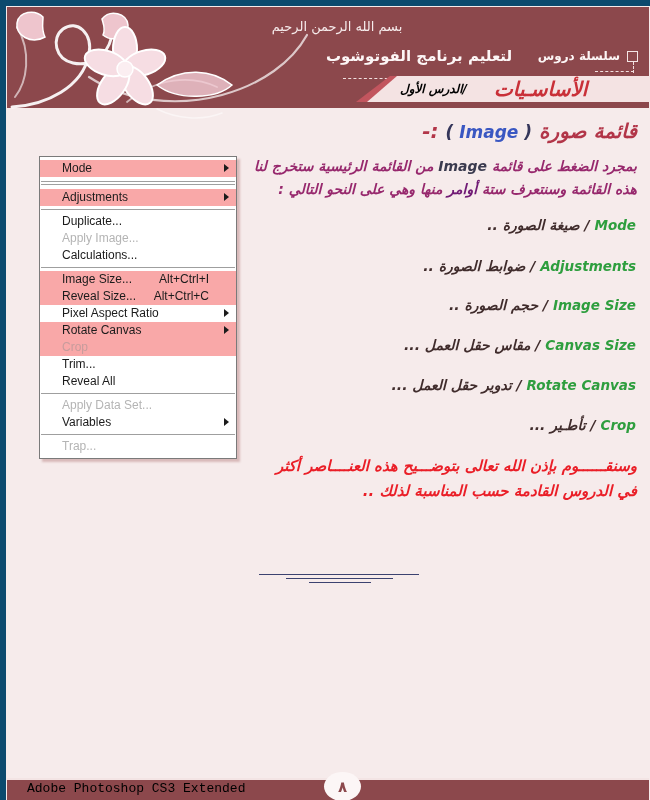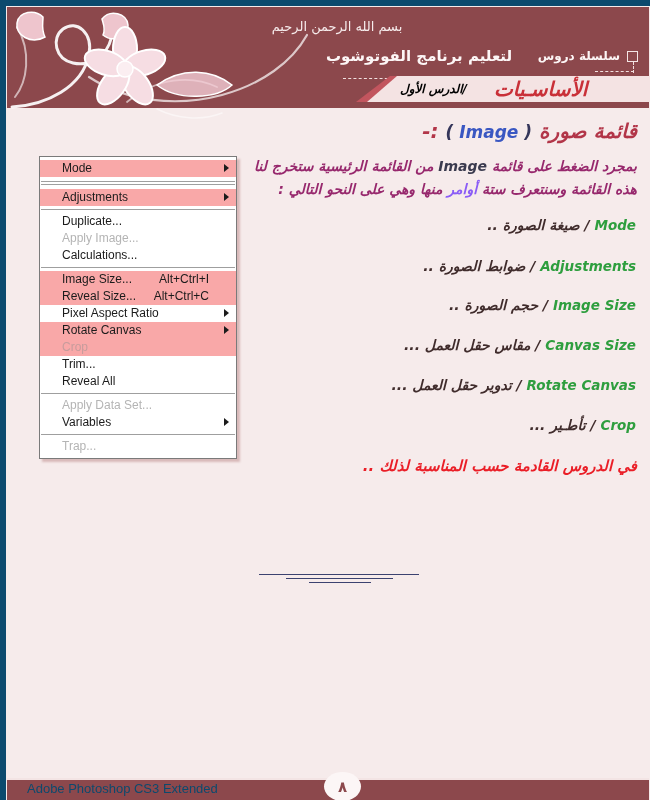--- a/index.html
+++ b/index.html
@@ -42,35 +42,35 @@
   .sep-d{height:2px;border-top:1px solid #9f9f9f;border-bottom:1px solid #9f9f9f;margin:4px 1px;}
   
   .rtl{direction:rtl;unicode-bidi:embed;font-style:italic;}
   #title{position:absolute;top:113px;right:13px;font-size:20px;font-weight:bold;white-space:nowrap;}
   #title .t-red{color:#b23548;}
   #title .t-dark{color:#35365a;font-size:17px;}
   #title .t-blue{color:#3a57c2;font-size:17px;}
   #intro{position:absolute;top:149px;right:13px;width:390px;text-align:right;
     font-size:14px;font-weight:bold;line-height:23px;color:#97286d;}
   #intro .latin{color:#3a3a4e;}
-  #intro .em{color:#8b5cf6;}
+  #intro .em{color:#701a75;}
   .cmd{position:absolute;right:14px;font-size:14px;font-weight:bold;white-space:nowrap;}
   .cmd .latin{color:#2e9e3e;font-size:13.5px;}
   .cmd .ar{color:#402c2c;}
   #outro{position:absolute;top:448px;right:13px;text-align:right;
     font-size:15px;font-weight:bold;line-height:25px;color:#ea1e27;}
   .divline{position:absolute;height:1px;background:#3c4270;}
   #dv1{left:253px;top:568px;width:160px;}
   #dv2{left:280px;top:572px;width:107px;}
   #dv3{left:303px;top:576px;width:62px;}
   
   #footer-bar{position:absolute;left:1px;right:1px;top:772px;height:23px;background:#8c484c;
     border-top:2px solid #f3e4e4;}
-  #app-name{position:absolute;left:21px;top:775px;color:#0c4a6e;font-size:13px;
-    font-family:Liberation Sans, sans-serif;}
+  #app-name{position:absolute;left:21px;top:775px;color:#000000;font-size:13px;
+    font-family:Liberation Mono, monospace;}
   #page-badge{position:absolute;left:318px;top:766px;width:37px;height:29px;border-radius:50%;
     background:#fcf6f6;color:#8c484c;font-size:15px;font-weight:bold;
     display:flex;align-items:center;justify-content:center;z-index:5;}
 </style>
 </head>
 <body>
 
 <div id="canvas">
 
   <div id="header">
@@ -193,20 +193,21 @@
     <span class="latin">Canvas Size</span> <span class="ar">/ مقاس حقل العمل ...</span>
   </div>
   <div class="cmd rtl" dir="rtl" style="top:371px">
     <span class="latin">Rotate Canvas</span> <span class="ar">/ تدوير حقل العمل ...</span>
   </div>
   <div class="cmd rtl" dir="rtl" style="top:411px">
     <span class="latin">Crop</span> <span class="ar">/ تأطـير ...</span>
   </div>
 
   <div id="outro" class="rtl" dir="rtl">
+    <div>وسنقــــــوم بإذن الله تعالى بتوضـــيح هذه العنــــاصر أكثر</div>
     <div>في الدروس القادمة حسب المناسبة لذلك ..</div>
   </div>
 
   <div id="dv1" class="divline"></div>
   <div id="dv2" class="divline"></div>
   <div id="dv3" class="divline"></div>
 
   <div id="footer-bar"></div>
   <div id="app-name">Adobe Photoshop CS3 Extended</div>
   <div id="page-badge">

